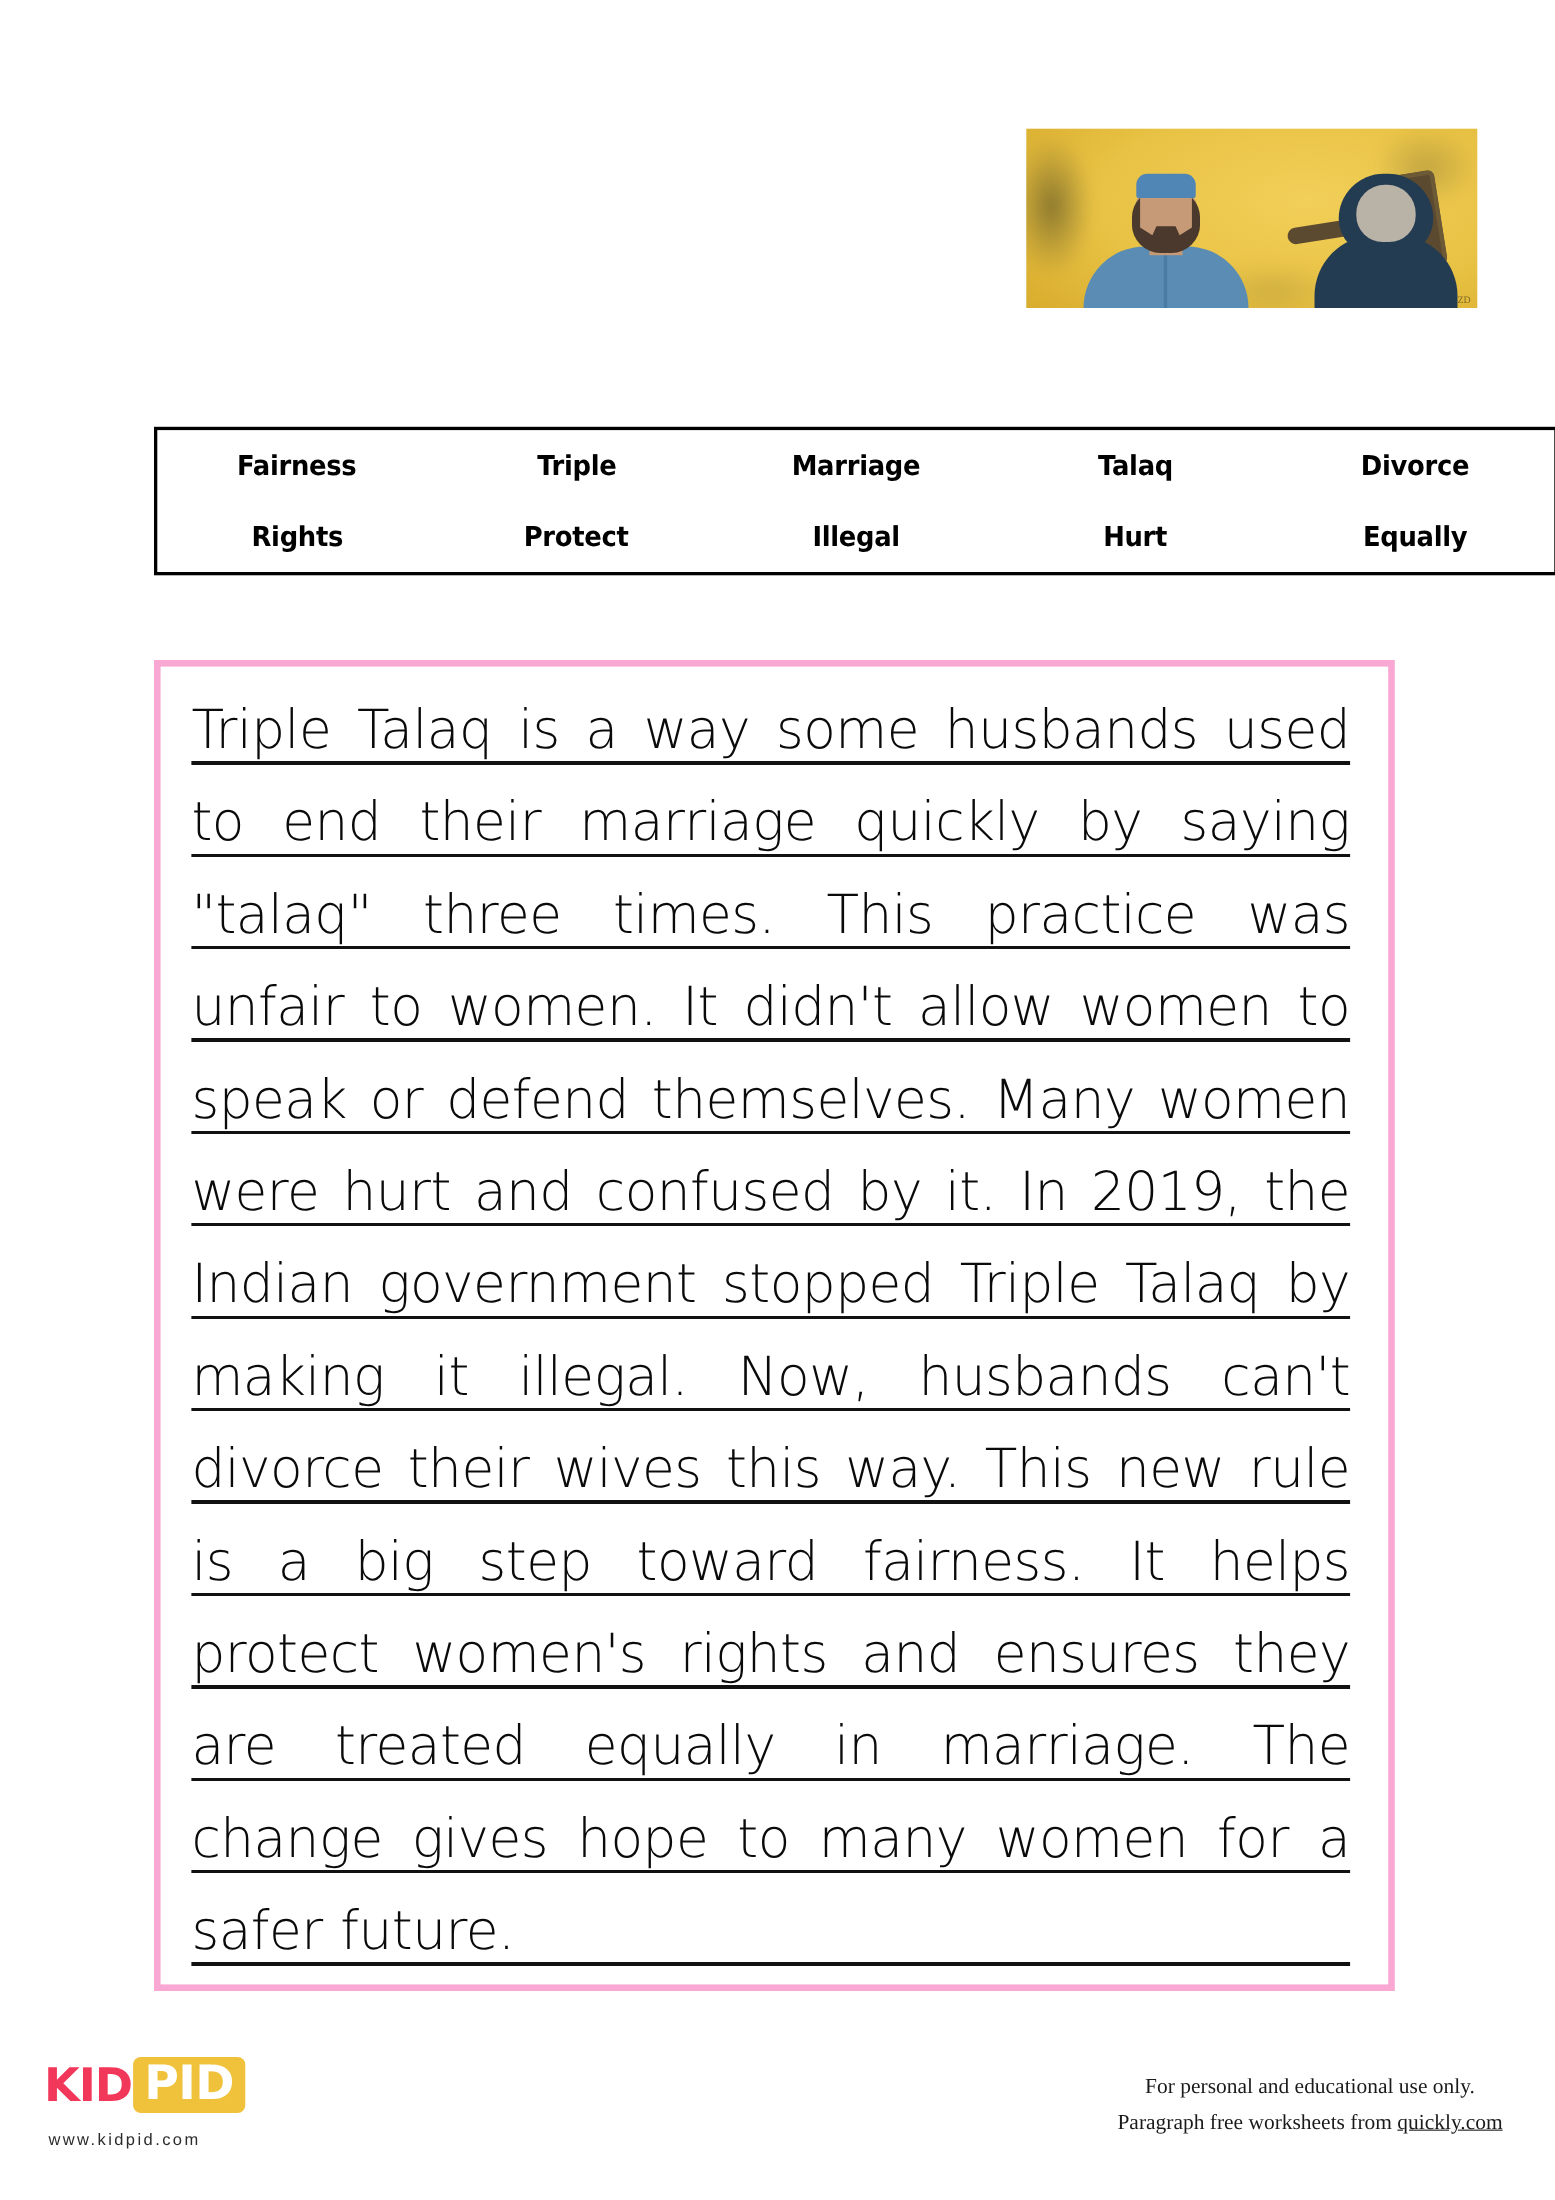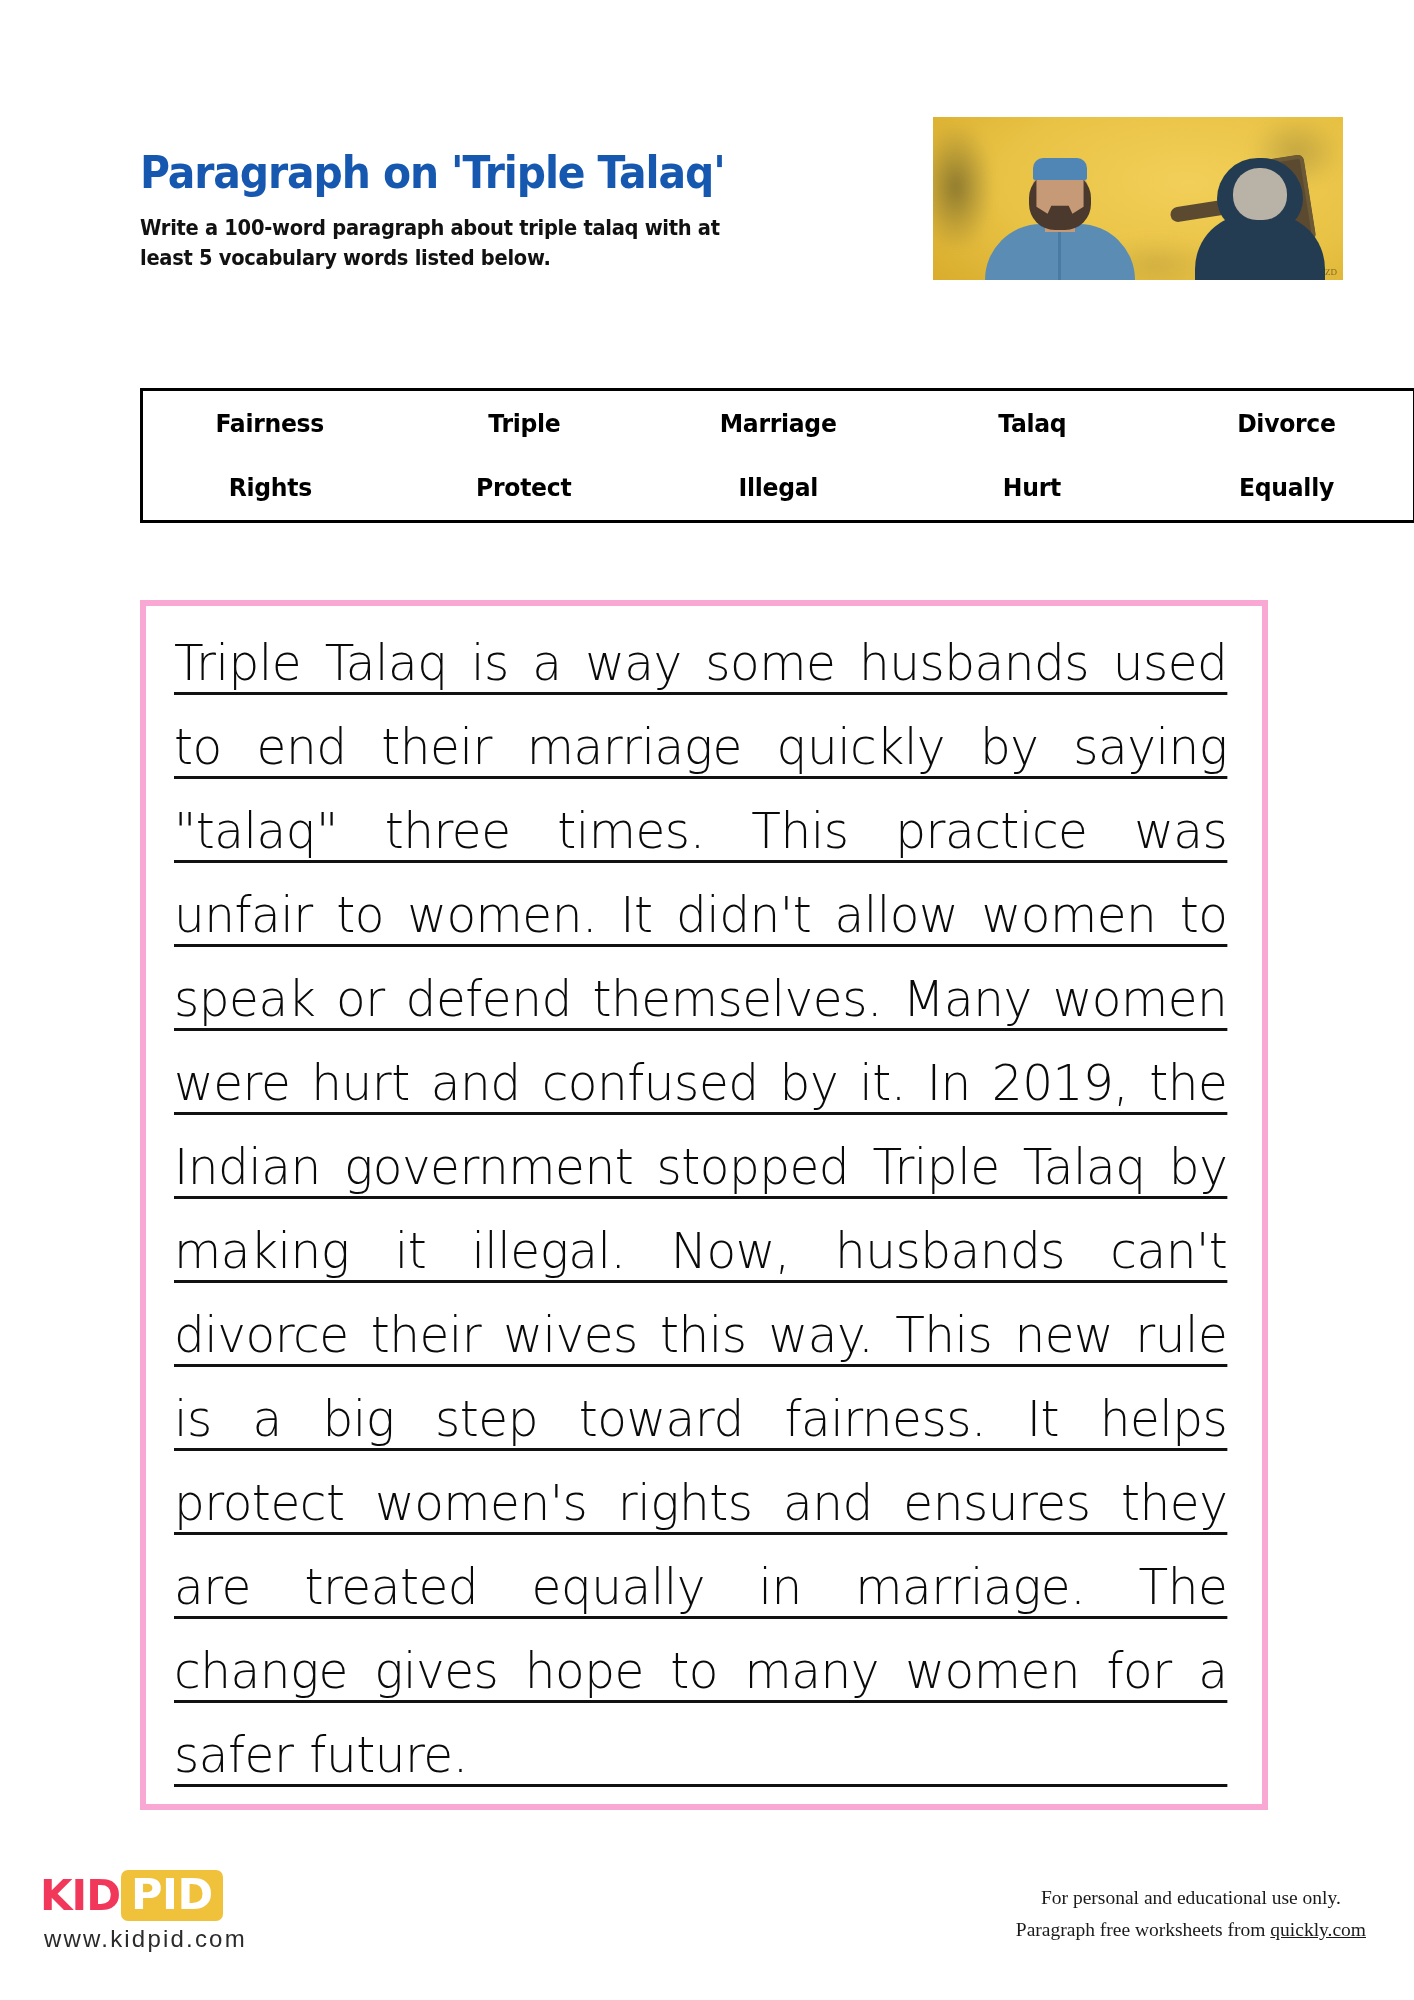--- a/index.html
+++ b/index.html
@@ -242,47 +242,43 @@
     background: #f0c23c;
     border-radius: 7px;
     padding: 3px 10px 5px 10px;
     letter-spacing: -0.5px;
     line-height: 1;
     margin-left: 1px;
     text-align: right;
   }
   .logo-url {
     font-family: "Liberation Sans", sans-serif;
-    font-size: 24px;
+    font-size: 15px;
     color: #2b2b2b;
     letter-spacing: 2.2px;
-    margin-top: 4px;
+    margin-top: 16px;
     margin-left: 4px;
   }
   .footer-note {
     position: absolute;
     right: 48px;
     top: 22px;
     text-align: center;
     font-family: "Liberation Serif", serif;
     font-size: 19.5px;
     color: #1a1a1a;
     line-height: 1.65;
   }
   .footer-link { text-decoration: underline; color: #1a1a1a; }
 </style>
 </head>
 <body>
 
 <div class="header">
 
-  <div class="title-block">
-    <h1 class="worksheet-title">Paragraph on 'Triple Talaq'</h1>
-    <p class="worksheet-instructions">Write a 100-word paragraph about triple talaq with at least 5 vocabulary words listed below.</p>
-  </div>
 
   <div class="hero-image">
     <div class="smudge-a"></div>
     <div class="smudge-b"></div>
     <div class="smudge-c"></div>
 
     <div class="fig-man">
       <div class="man-body"></div>
       <div class="man-neck"></div>
       <div class="man-head"></div>

